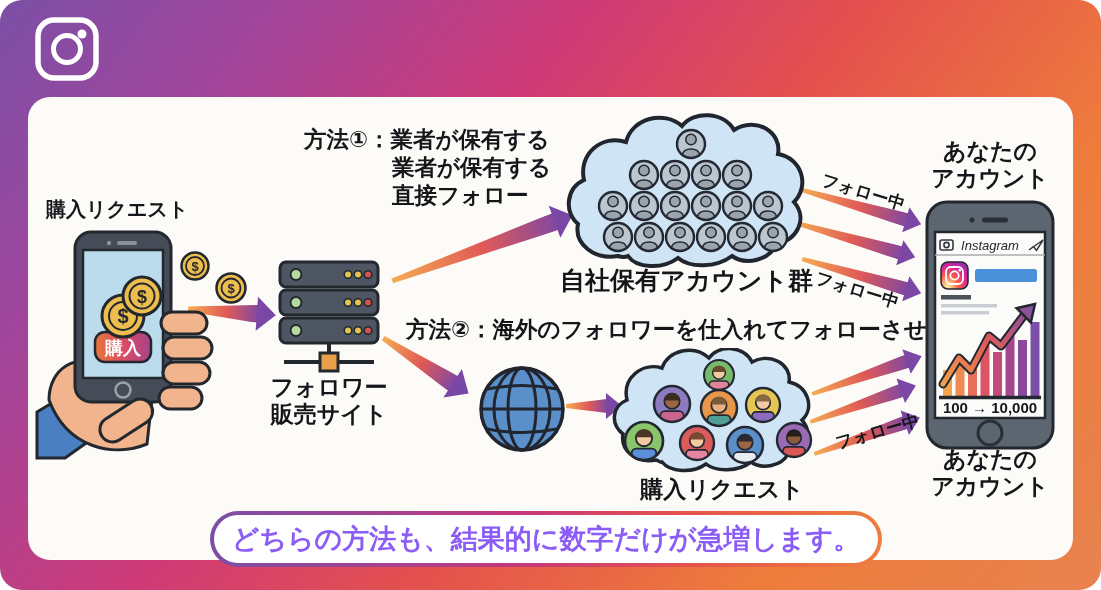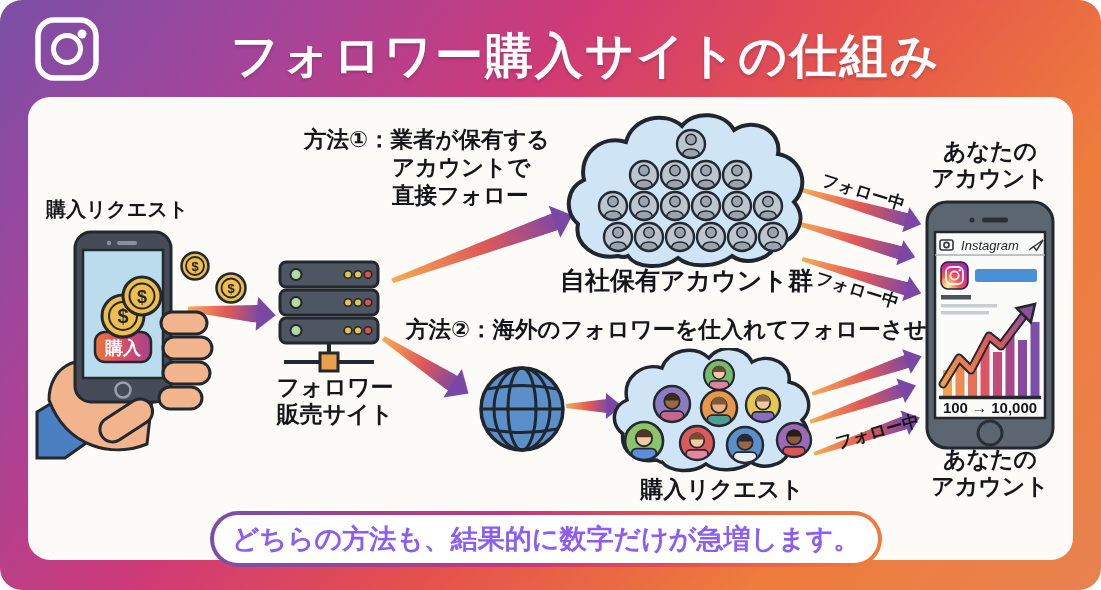--- a/index.html
+++ b/index.html
@@ -51,21 +51,20 @@
 </head>
 <body>
 
 <div class="stage">
 
   <svg class="logo" width="66" height="66" viewBox="0 0 66 66">
     <rect x="4" y="4" width="58" height="58" rx="16" fill="none" stroke="#ffffff" stroke-width="5.5"></rect>
     <circle cx="33" cy="33" r="13.5" fill="none" stroke="#ffffff" stroke-width="5"></circle>
     <circle cx="48" cy="18" r="4.5" fill="#ffffff"></circle>
   </svg>
-  <div class="title">フォロワー購入サイトの仕組み</div>
 
   <div class="card"></div>
 
   <div class="arrow" style="left:188px;top:309px;width:88px;transform:rotate(4deg);">
       <div class="body"></div>
       <div class="head"></div>
     </div>
   <div class="arrow" style="left:392px;top:281px;width:192px;transform:rotate(-20deg);">
       <div class="body"></div>
       <div class="head"></div>
@@ -174,28 +173,28 @@
       <g fill="#d95252" stroke="#23272e" stroke-width="1.6">
         <circle cx="100" cy="19.5" r="3.8"></circle>
           <circle cx="100" cy="47.5" r="3.8"></circle>
           <circle cx="100" cy="75.5" r="3.8"></circle>
       </g>
     </g>
     <line x1="61" y1="88" x2="61" y2="107" stroke="#23272e" stroke-width="4"></line>
     <line x1="16" y1="107" x2="106" y2="107" stroke="#23272e" stroke-width="4"></line>
     <rect x="52" y="98" width="18" height="18" fill="#e8a04a" stroke="#23272e" stroke-width="3"></rect>
   </svg>
-  <div class="jp ctr" style="left:270px;top:374px;width:130px;font-size:23px;line-height:27px;">
+  <div class="jp ctr" style="left:264px;top:374px;width:130px;font-size:23px;line-height:27px;">
     <span style="display:block">フォロワー</span>
     <span style="display:block">販売サイト</span>
   </div>
 
   <div class="jp" style="left:304px;top:126px;font-size:22.5px;line-height:28px;">
     <span style="display:block">方法①：業者が保有する</span>
-    <span style="display:block;padding-left:88px;">アカウントで</span>
+    <span style="display:block;padding-left:88px;">業者が保有する</span>
     <span style="display:block;padding-left:88px;">直接フォロー</span>
   </div>
 
   <svg style="position:absolute;left:566px;top:108px;" width="252" height="166" viewBox="0 0 252 166">
     <defs>
       <g id="guser">
         <circle r="14" fill="#bcc6cf" stroke="#232833" stroke-width="2.4"></circle>
         <circle cy="-4.5" r="5.2" fill="#99a4ae" stroke="#232833" stroke-width="1.5"></circle>
         <path d="M -8.5 10.5 C -7 3 7 3 8.5 10.5 A 14 14 0 0 1 -8.5 10.5 Z" fill="#99a4ae" stroke="#232833" stroke-width="1.5"></path>
       </g>

